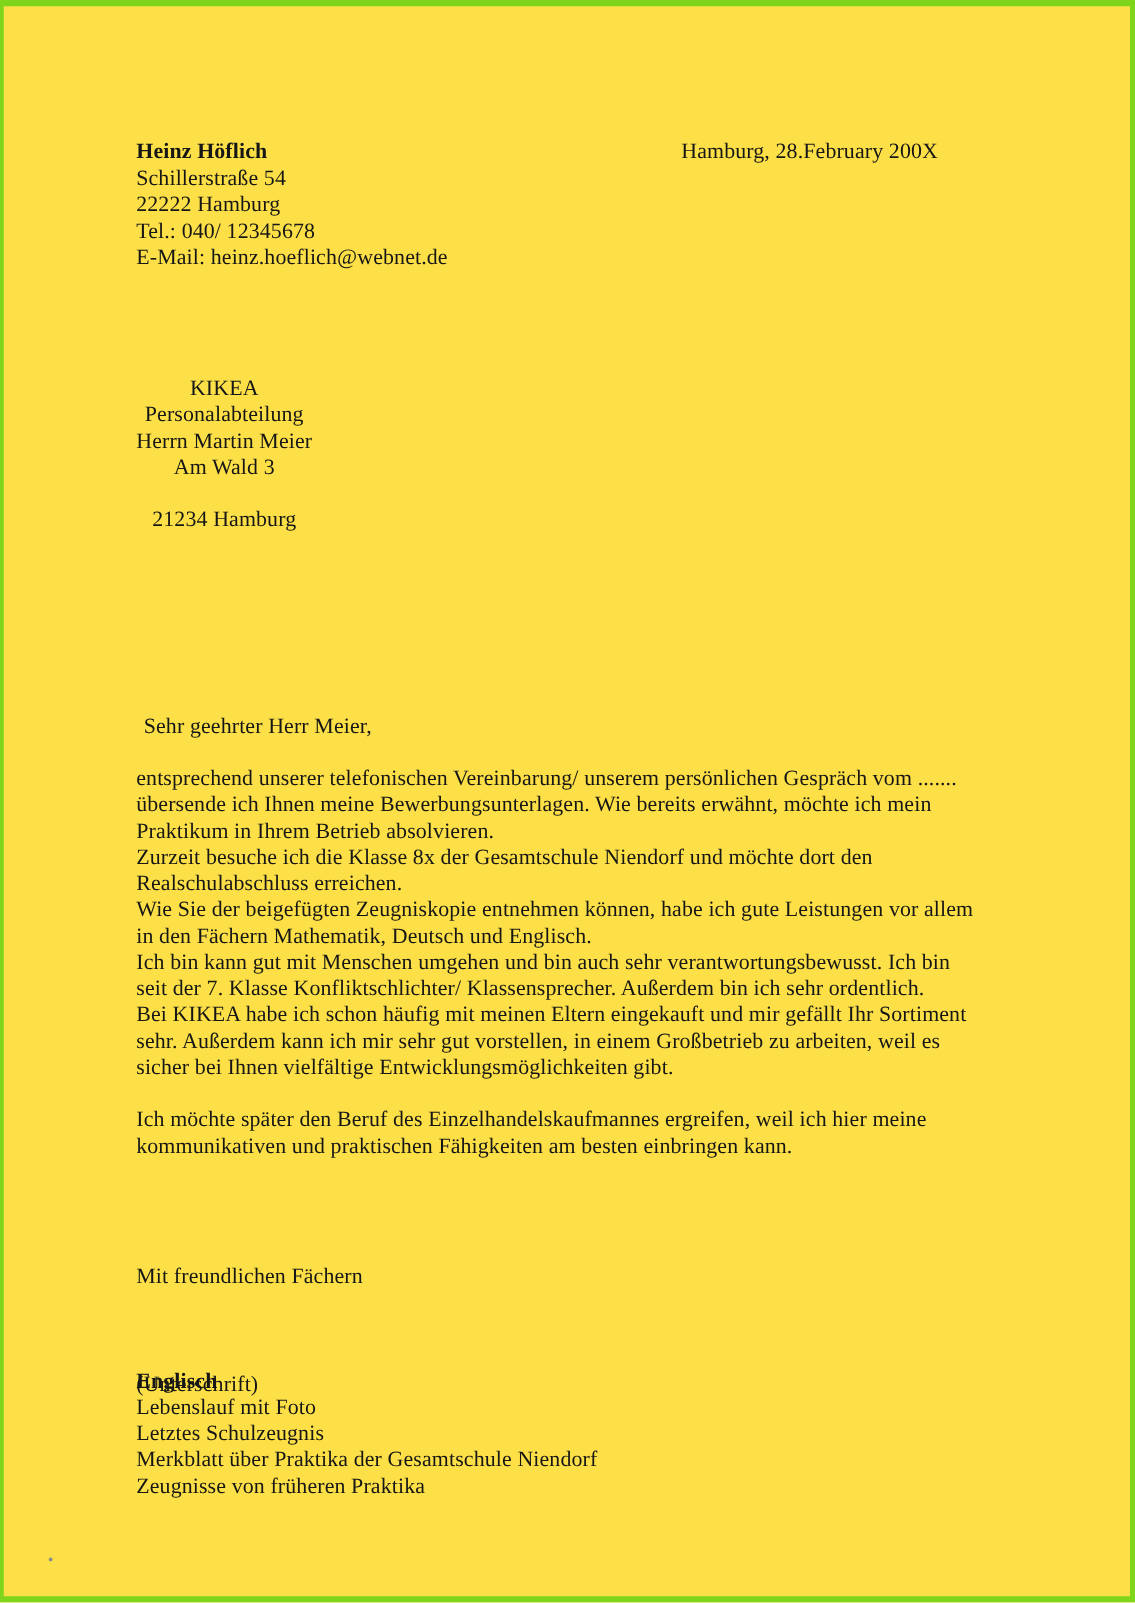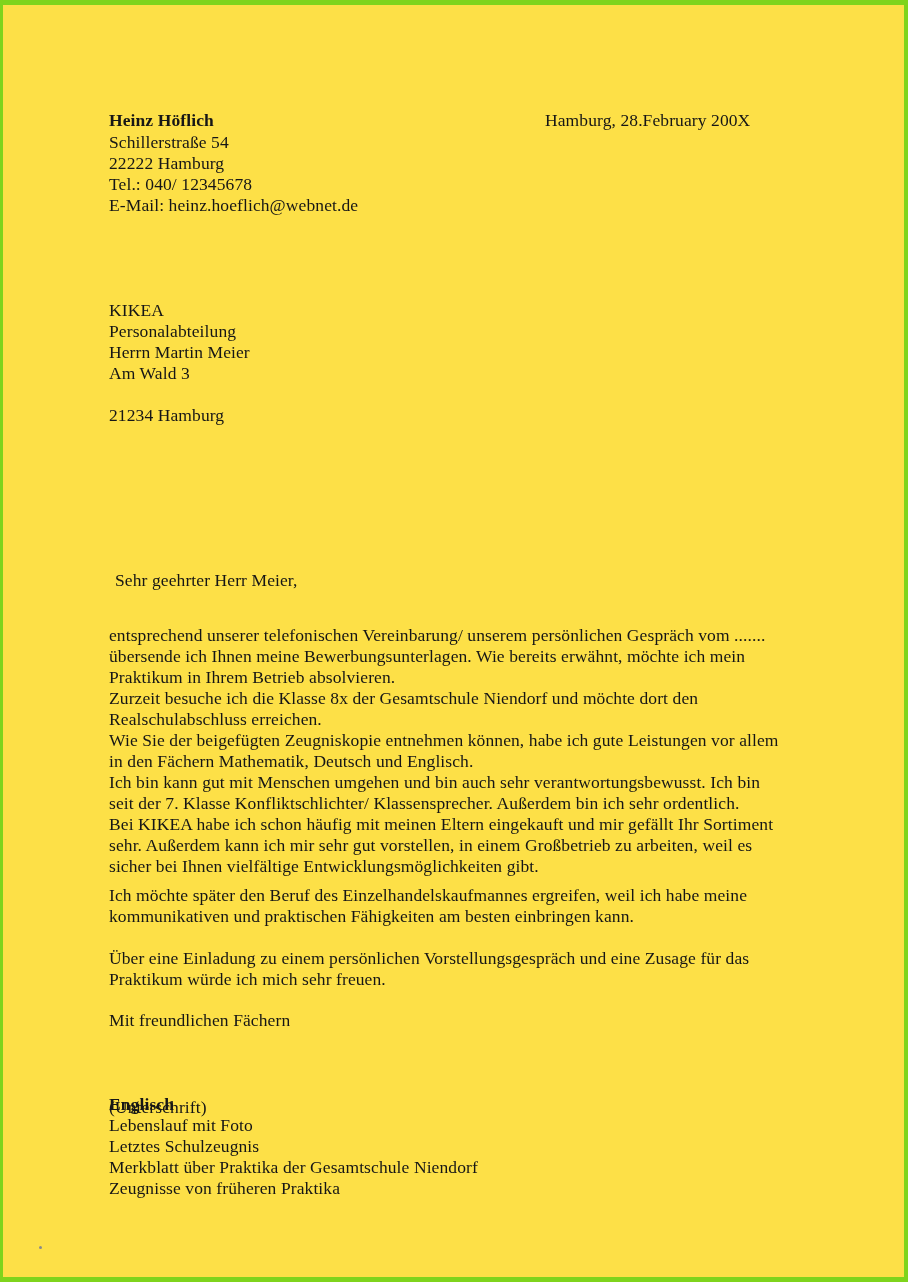--- a/index.html
+++ b/index.html
@@ -19,24 +19,24 @@
     position: absolute;
     white-space: pre;
     font-size: 17.5px;
     line-height: 21px;
     letter-spacing: 0.1px;
   }
   .bold { font-weight: bold; }
   .sender-name   { left: 106px; top: 105px; }
   .sender-rest   { left: 106px; top: 127px; }
   .dateline      { left: 542px; top: 105px; }
-  .recipient     { left: 106px; top: 295px; }
+  .recipient     { left: 106px; top: 295px; text-align: center; }
   .subject       { left: 106px; top: 483px; line-height: 22px; }
   .salutation    { left: 112px; top: 565px; }
-  .para1         { left: 106px; top: 620px; }
+  .para1         { left: 106px; top: 607px; }
   .para2         { left: 106px; top: 880px; }
   .para3         { left: 106px; top: 943px; }
   .closing       { left: 106px; top: 1005px; }
   .signature     { left: 106px; top: 1046px; margin-top: 46px; }
   .encl-title    { left: 106px; top: 1089px; }
   .encl-items    { left: 106px; top: 1110px; }
   .speck {
     position: absolute;
     left: 36px; top: 1241px;
     width: 3px; height: 3px;
@@ -73,25 +73,23 @@
 Zurzeit besuche ich die Klasse 8x der Gesamtschule Niendorf und möchte dort den
 Realschulabschluss erreichen.
 Wie Sie der beigefügten Zeugniskopie entnehmen können, habe ich gute Leistungen vor allem
 in den Fächern Mathematik, Deutsch und Englisch.
 Ich bin kann gut mit Menschen umgehen und bin auch sehr verantwortungsbewusst. Ich bin
 seit der 7. Klasse Konfliktschlichter/ Klassensprecher. Außerdem bin ich sehr ordentlich.
 Bei KIKEA habe ich schon häufig mit meinen Eltern eingekauft und mir gefällt Ihr Sortiment
 sehr. Außerdem kann ich mir sehr gut vorstellen, in einem Großbetrieb zu arbeiten, weil es
 sicher bei Ihnen vielfältige Entwicklungsmöglichkeiten gibt.</div>
 
-  <div class="block para2">Ich möchte später den Beruf des Einzelhandelskaufmannes ergreifen, weil ich habe meine
+  <div class="block para2">Ich möchte später den Beruf des Einzelhandelskaufmannes ergreifen, weil ich hier meine
 kommunikativen und praktischen Fähigkeiten am besten einbringen kann.</div>
 
-  <div class="block para3">Über eine Einladung zu einem persönlichen Vorstellungsgespräch und eine Zusage für das
-Praktikum würde ich mich sehr freuen.</div>
 
   <div class="block closing">Mit freundlichen Fächern</div>
 
   <div class="block signature">(Unterschrift)</div>
 
   <div class="block bold encl-title">Englisch</div>
 
   <div class="block encl-items">Lebenslauf mit Foto
 Letztes Schulzeugnis
 Merkblatt über Praktika der Gesamtschule Niendorf

